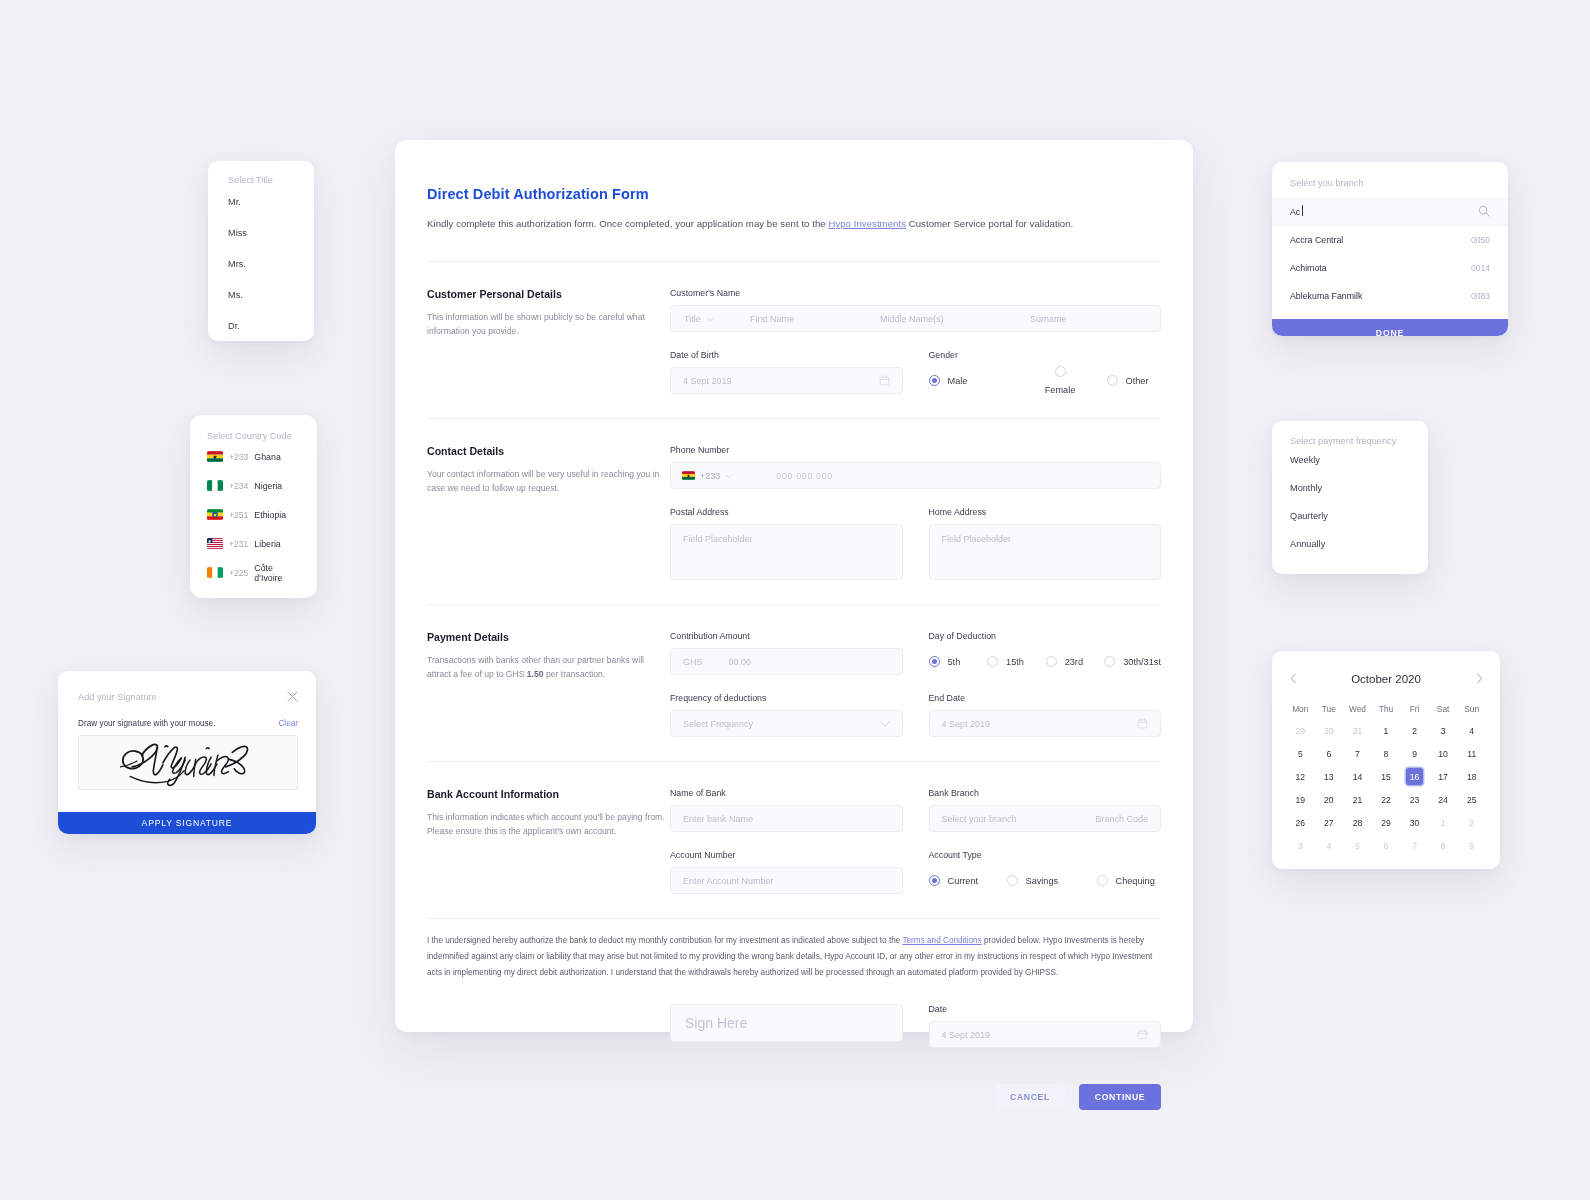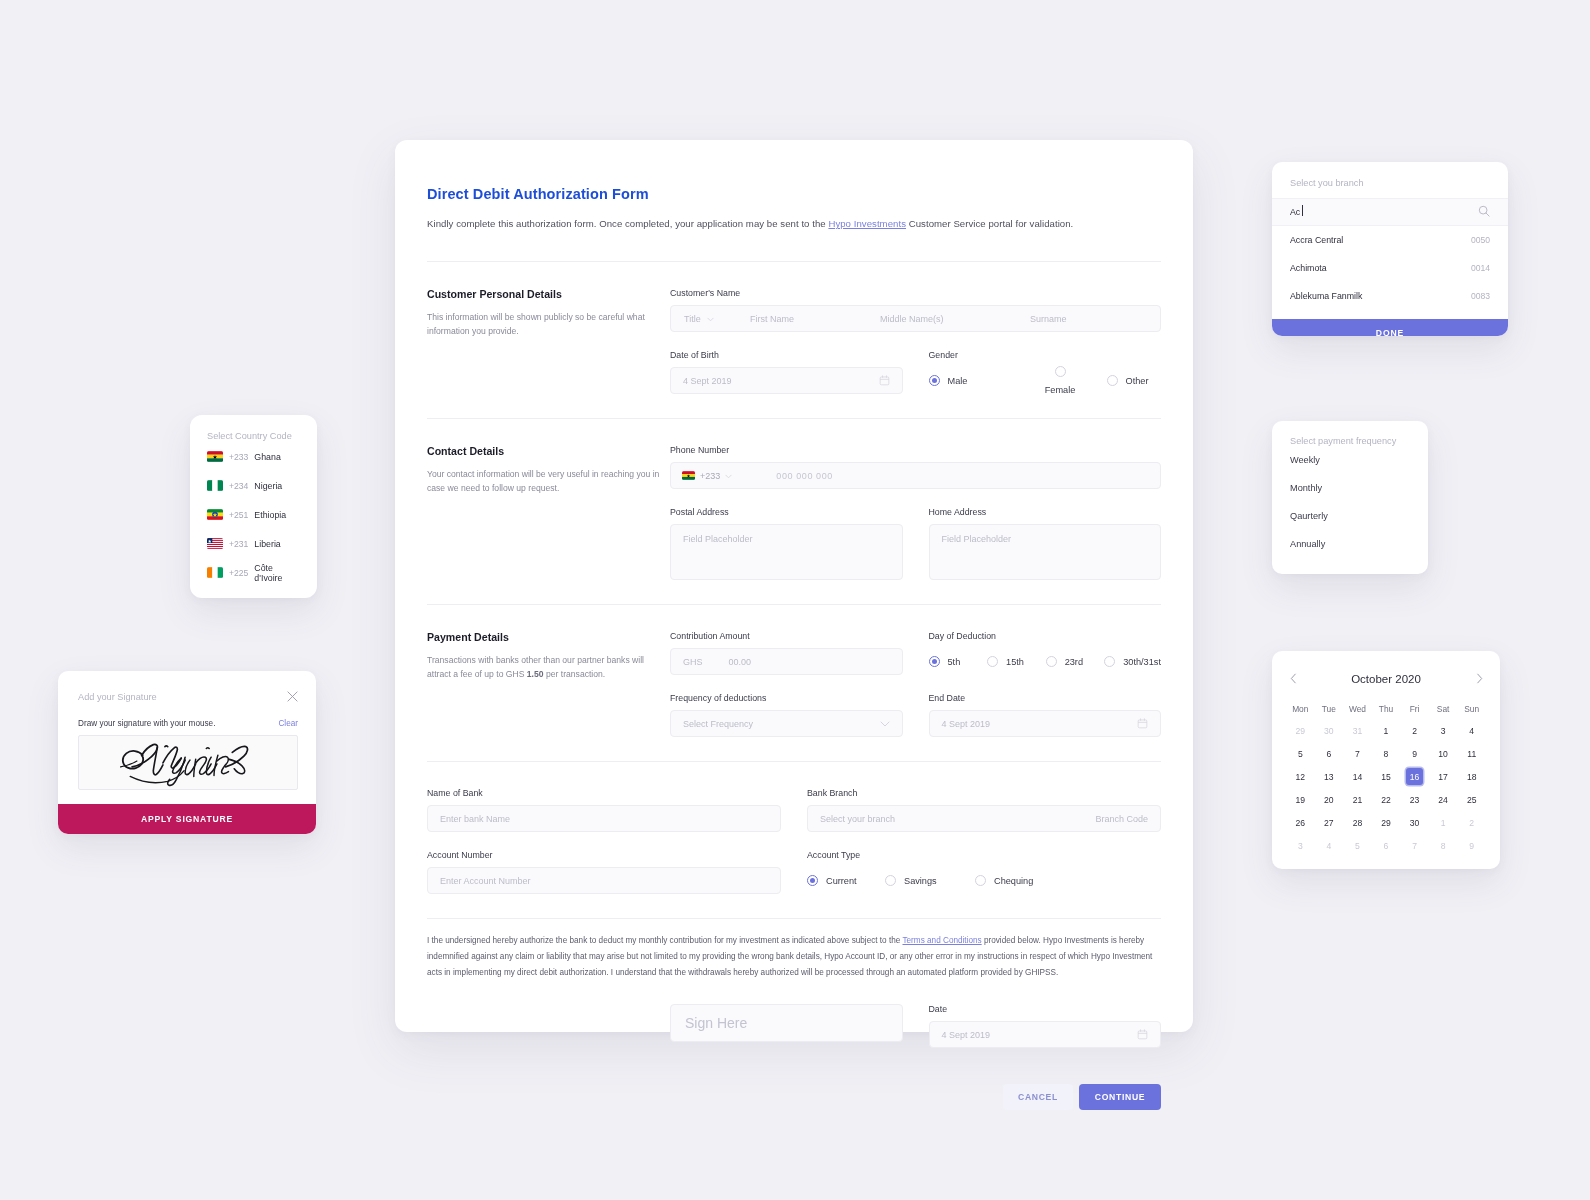--- a/index.html
+++ b/index.html
@@ -104,21 +104,21 @@
   
   .legal { padding: 14px 0 0 0; font-size: 8.2px; line-height: 1.92; color: #5c5c6e; }
   .legal .lnk { color: #7b80e0; }
 
   .sign-row { display: flex; gap: 26px; margin-top: 24px; padding-left: 243px; }
   .sign-box {
     height: 38px; background: #fafafc; border: 1px solid #ececf1; border-radius: 4px;
     display: flex; align-items: center; padding: 0 14px;
     font-size: 14px; color: #c3c3d2;
   }
-  .actions { display: flex; justify-content: flex-end; gap: 6px; margin-top: 36px; }
+  .actions { display: flex; justify-content: flex-end; gap: 14px; margin-top: 36px; }
   .btn {
     height: 26px; border-radius: 4px; display: flex; align-items: center;
     justify-content: center; font-size: 8.6px; font-weight: bold; letter-spacing: .7px;
   }
   .btn.cancel { width: 70px; background: #f2f2fb; color: #8b8fcf; }
   .btn.continue { width: 82px; background: #6c72dd; color: #ffffff; }
 
   
   #title-panel { left: 208px; top: 161px; width: 106px; height: 180px; padding: 14px 0 0 0; }
   .panel-head { font-size: 9.2px; color: #b4b4c4; padding: 0 20px 0 20px; }
@@ -138,22 +138,22 @@
   .sig-title { font-size: 9.2px; color: #b4b4c4; }
   .sig-x { margin-left: auto; cursor: default; }
   .sig-sub { display: flex; align-items: baseline; padding: 13px 18px 0 20px; }
   .sig-sub .t { font-size: 8.2px; color: #3b3b4c; }
   .sig-sub .clear { margin-left: auto; font-size: 8.2px; color: #7b80e0; }
   .sig-canvas {
     margin: 7px 18px 0 20px; height: 55px; background: #fafafa;
     border: 1px solid #e8e8ee; border-radius: 2px; position: relative; overflow:hidden;
   }
   .sig-apply {
-    position: absolute; left: 0; right: 0; bottom: 0; height: 30px; background: #be185d;
-    color: #fff; font-size: 8.6px; font-weight: bold; letter-spacing: .8px;
+    position: absolute; left: 0; right: 0; bottom: 0; height: 22px; background: #1d4ed8;
+    color: #fff; font-size: 8.6px; font-weight: normal; letter-spacing: .8px;
     display: flex; align-items: center; justify-content: center;
   }
 
   
   #branch-panel { left: 1272px; top: 162px; width: 236px; height: 174px; padding: 0; overflow: hidden; }
   .br-head { font-size: 9.2px; color: #b4b4c4; padding: 16px 0 0 18px; height: 36px; }
   .br-search {
     display: flex; align-items: center; height: 28px; padding: 0 18px;
     background: #fafafc; border-top: 1px solid #f0f0f5; border-bottom: 1px solid #f0f0f5;
   }
@@ -382,20 +382,24 @@
               </span>
             </div>
           </div>
         </div>
       </div>
     </div>
 
     <div class="rule"></div>
 
     <div class="section">
+      <div class="sec-left">
+        <div class="sec-title">Bank Account Information</div>
+        <div class="sec-desc">This information indicates which account you'll be paying from. Please ensure this is the applicant's own account.</div>
+      </div>
       <div class="sec-right">
         <div class="row">
           <div class="col">
             <span class="flabel">Name of Bank</span>
             <div class="field">
               <span class="ph">Enter bank Name</span>
             </div>
           </div>
           <div class="col">
             <span class="flabel">Bank Branch</span>
@@ -457,20 +461,28 @@
         </div>
       </div>
     </div>
 
     <div class="actions">
       <div class="btn cancel">CANCEL</div>
       <div class="btn continue">CONTINUE</div>
     </div>
   </div>
 
+  <div class="card" id="title-panel">
+    <div class="panel-head">Select Title</div>
+    <div class="panel-item">Mr.</div>
+    <div class="panel-item">Miss</div>
+    <div class="panel-item">Mrs.</div>
+    <div class="panel-item">Ms.</div>
+    <div class="panel-item">Dr.</div>
+  </div>
 
   <div class="card" id="country-panel">
     <div class="panel-head">Select Country Code</div>
 
     <div class="cc-item">
       <span class="flag big">
         <svg viewBox="0 0 18 12">
             <rect width="18" height="4" fill="#ce1126"></rect>
             <rect y="4" width="18" height="4" fill="#fcd116"></rect>
             <rect y="8" width="18" height="4" fill="#006b3f"></rect>

